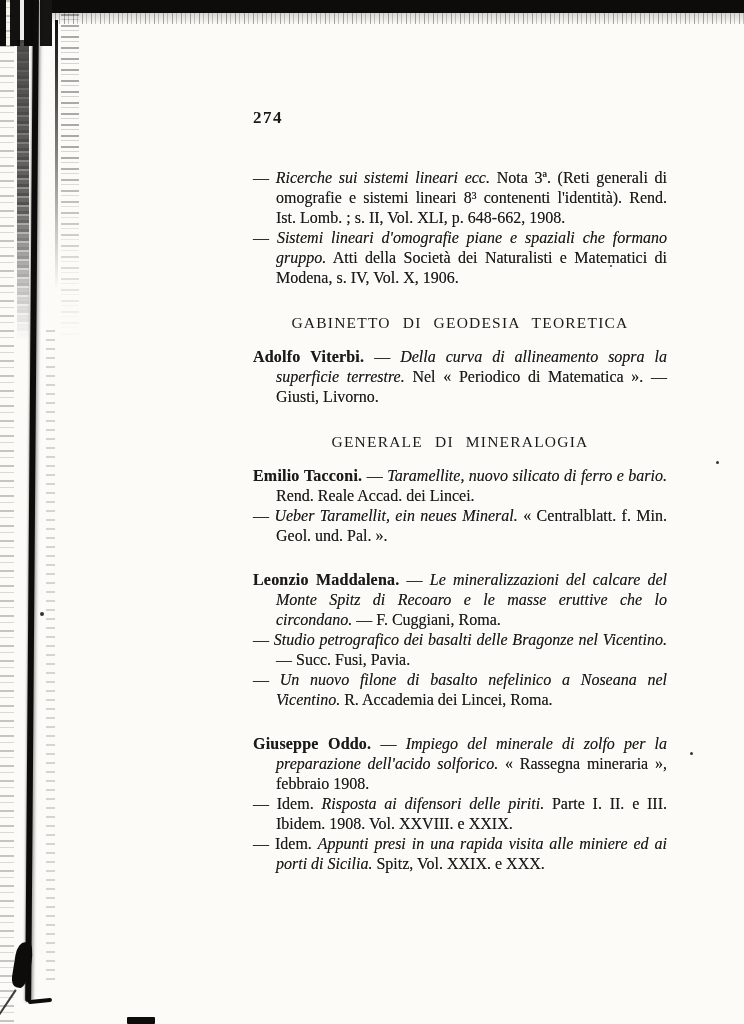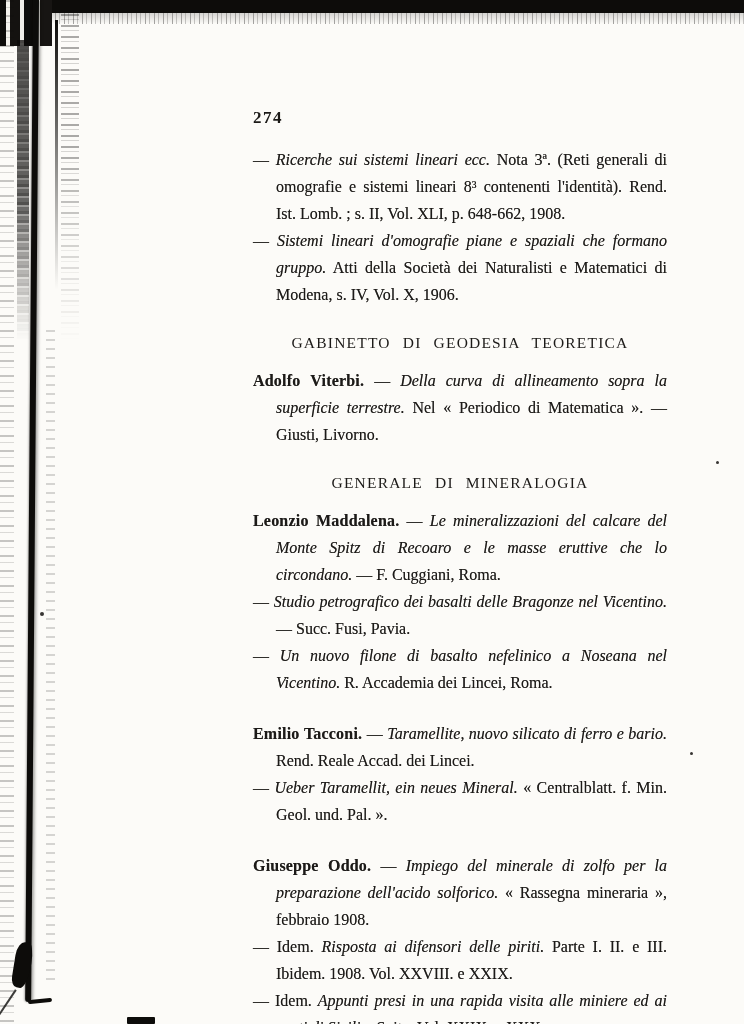--- a/index.html
+++ b/index.html
@@ -12,30 +12,30 @@
     width:744px;height:1024px;position:relative;overflow:hidden;
     background:var(--paper);
     font-family:"Liberation Serif","DejaVu Serif",serif;
     color:var(--ink);
   }
   
   .content{
     position:absolute;left:253px;top:108px;width:414px;
   }
   .page-number{
-    font-size:17px;letter-spacing:1.5px;margin:0 0 18px 0;font-weight:bold;
+    font-size:17px;letter-spacing:1.5px;margin:0 0 40px 0;font-weight:bold;
   }
   .heading{
     font-size:15.5px;font-weight:normal;text-align:center;
     letter-spacing:1.2px;word-spacing:7px;
     margin:14px 0 14px 0;line-height:21px;white-space:nowrap;
   }
   .group{margin:0 0 24px 0;}
   .entry{
-    font-size:16px;line-height:27px;margin:0;
+    font-size:16px;line-height:20px;margin:0;
     text-align:justify;
     padding-left:23px;text-indent:-23px;
     text-shadow:0 0 .4px rgba(20,18,16,.55);
   }
   .entry .italic{font-style:italic;}
   .entry .bold{font-weight:bold;letter-spacing:.2px;}
   
   .artifact{position:absolute;pointer-events:none;}
   .top-bar{left:46px;top:0;right:0;height:13px;background:var(--smudge);}
   .top-noise{
@@ -136,27 +136,27 @@
       </section>
       <section>
         <h2 class="heading">GABINETTO DI GEODESIA TEORETICA</h2>
         <div class="group">
           <p class="entry"><span class="bold">Adolfo Viterbi.</span><span class="roman"> — </span><span class="italic">Della curva di allineamento sopra la superficie terrestre.</span><span class="roman"> Nel « Periodico di Matematica ». — Giusti, Livorno.</span></p>
         </div>
       </section>
       <section>
         <h2 class="heading">GENERALE DI MINERALOGIA</h2>
         <div class="group">
+          <p class="entry"><span class="bold">Emilio Tacconi.</span><span class="roman"> — </span><span class="italic">Taramellite, nuovo silicato di ferro e bario.</span><span class="roman"> Rend. Reale Accad. dei Lincei.</span></p>
+          <p class="entry"><span class="roman">— </span><span class="italic">Ueber Taramellit, ein neues Mineral.</span><span class="roman"> « Centralblatt. f. Min. Geol. und. Pal. ».</span></p>
+        </div>
+        <div class="group">
           <p class="entry"><span class="bold">Leonzio Maddalena.</span><span class="roman"> — </span><span class="italic">Le mineralizzazioni del calcare del Monte Spitz di Recoaro e le masse eruttive che lo circondano.</span><span class="roman"> — F. Cuggiani, Roma.</span></p>
           <p class="entry"><span class="roman">— </span><span class="italic">Studio petrografico dei basalti delle Bragonze nel Vicentino.</span><span class="roman"> — Succ. Fusi, Pavia.</span></p>
           <p class="entry"><span class="roman">— </span><span class="italic">Un nuovo filone di basalto nefelinico a Noseana nel Vicentino.</span><span class="roman"> R. Accademia dei Lincei, Roma.</span></p>
-        </div>
-        <div class="group">
-          <p class="entry"><span class="bold">Emilio Tacconi.</span><span class="roman"> — </span><span class="italic">Taramellite, nuovo silicato di ferro e bario.</span><span class="roman"> Rend. Reale Accad. dei Lincei.</span></p>
-          <p class="entry"><span class="roman">— </span><span class="italic">Ueber Taramellit, ein neues Mineral.</span><span class="roman"> « Centralblatt. f. Min. Geol. und. Pal. ».</span></p>
         </div>
       </section>
       <section>
         <div class="group">
           <p class="entry"><span class="bold">Giuseppe Oddo.</span><span class="roman"> — </span><span class="italic">Impiego del minerale di zolfo per la preparazione dell'acido solforico.</span><span class="roman"> « Rassegna mineraria », febbraio 1908.</span></p>
           <p class="entry"><span class="roman">— Idem. </span><span class="italic">Risposta ai difensori delle piriti.</span><span class="roman"> Parte I. II. e III. Ibidem. 1908. Vol. XXVIII. e XXIX.</span></p>
           <p class="entry"><span class="roman">— Idem. </span><span class="italic">Appunti presi in una rapida visita alle miniere ed ai porti di Sicilia.</span><span class="roman"> Spitz, Vol. XXIX. e XXX.</span></p>
         </div>
       </section>
     </div>

